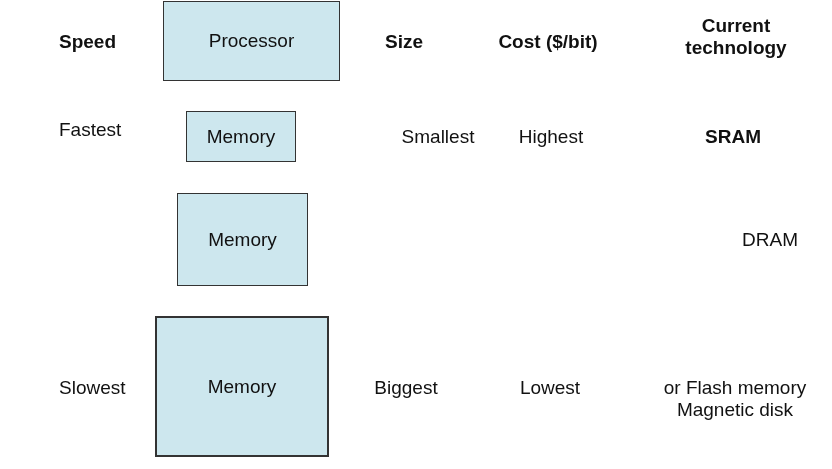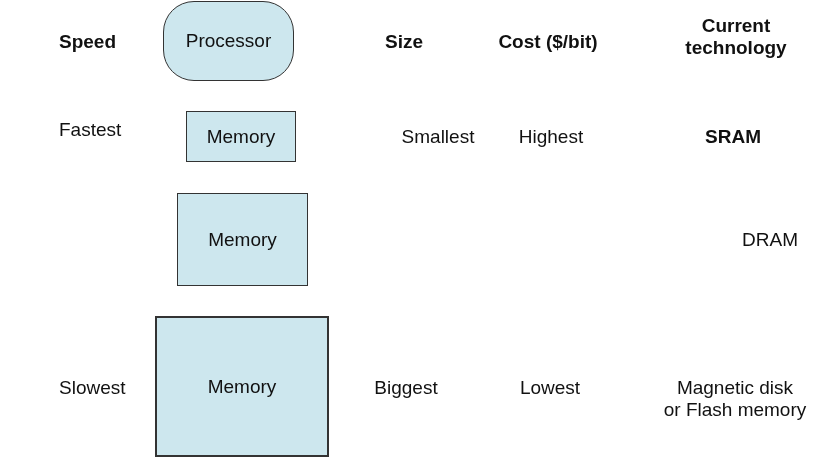--- a/index.html
+++ b/index.html
@@ -21,21 +21,21 @@
     background: #cde7ee;
     border: 1.5px solid #333333;
     display: flex;
     align-items: center;
     justify-content: center;
     font-size: 19px;
     color: #111111;
     box-sizing: border-box;
   }
   .box.big { border-width: 2px; }
-  .box-processor { left: 163px; top: 1px;   width: 131px; height: 80px; border-radius: 31px;  }
+  .box-processor { left: 163px; top: 1px;   width: 177px; height: 80px;  }
   .box-mem-small { left: 186px; top: 111px; width: 110px; height: 51px;  }
   .box-mem-mid   { left: 177px; top: 193px; width: 131px; height: 93px;  }
   .box-mem-big   { left: 155px; top: 316px; width: 174px; height: 141px; }
 
   .lbl {
     position: absolute;
     font-size: 19px;
     white-space: nowrap;
     line-height: 22px;
   }
@@ -90,17 +90,17 @@
   <div class="lbl ctr r1-size">Smallest</div>
   <div class="lbl ctr r1-cost">Highest</div>
   <div class="lbl ctr r1-tech">SRAM</div>
 
   <div class="lbl ctr r2-tech">DRAM</div>
 
   <div class="lbl vctr r3-speed">Slowest</div>
   <div class="lbl ctr r3-size">Biggest</div>
   <div class="lbl ctr r3-cost">Lowest</div>
   <div class="lbl ctr r3-tech">
+    <div>or Flash memory</div>
     <div>Magnetic disk</div>
-    <div>or Flash memory</div>
   </div>
 
 </div>
 
 </body></html>

